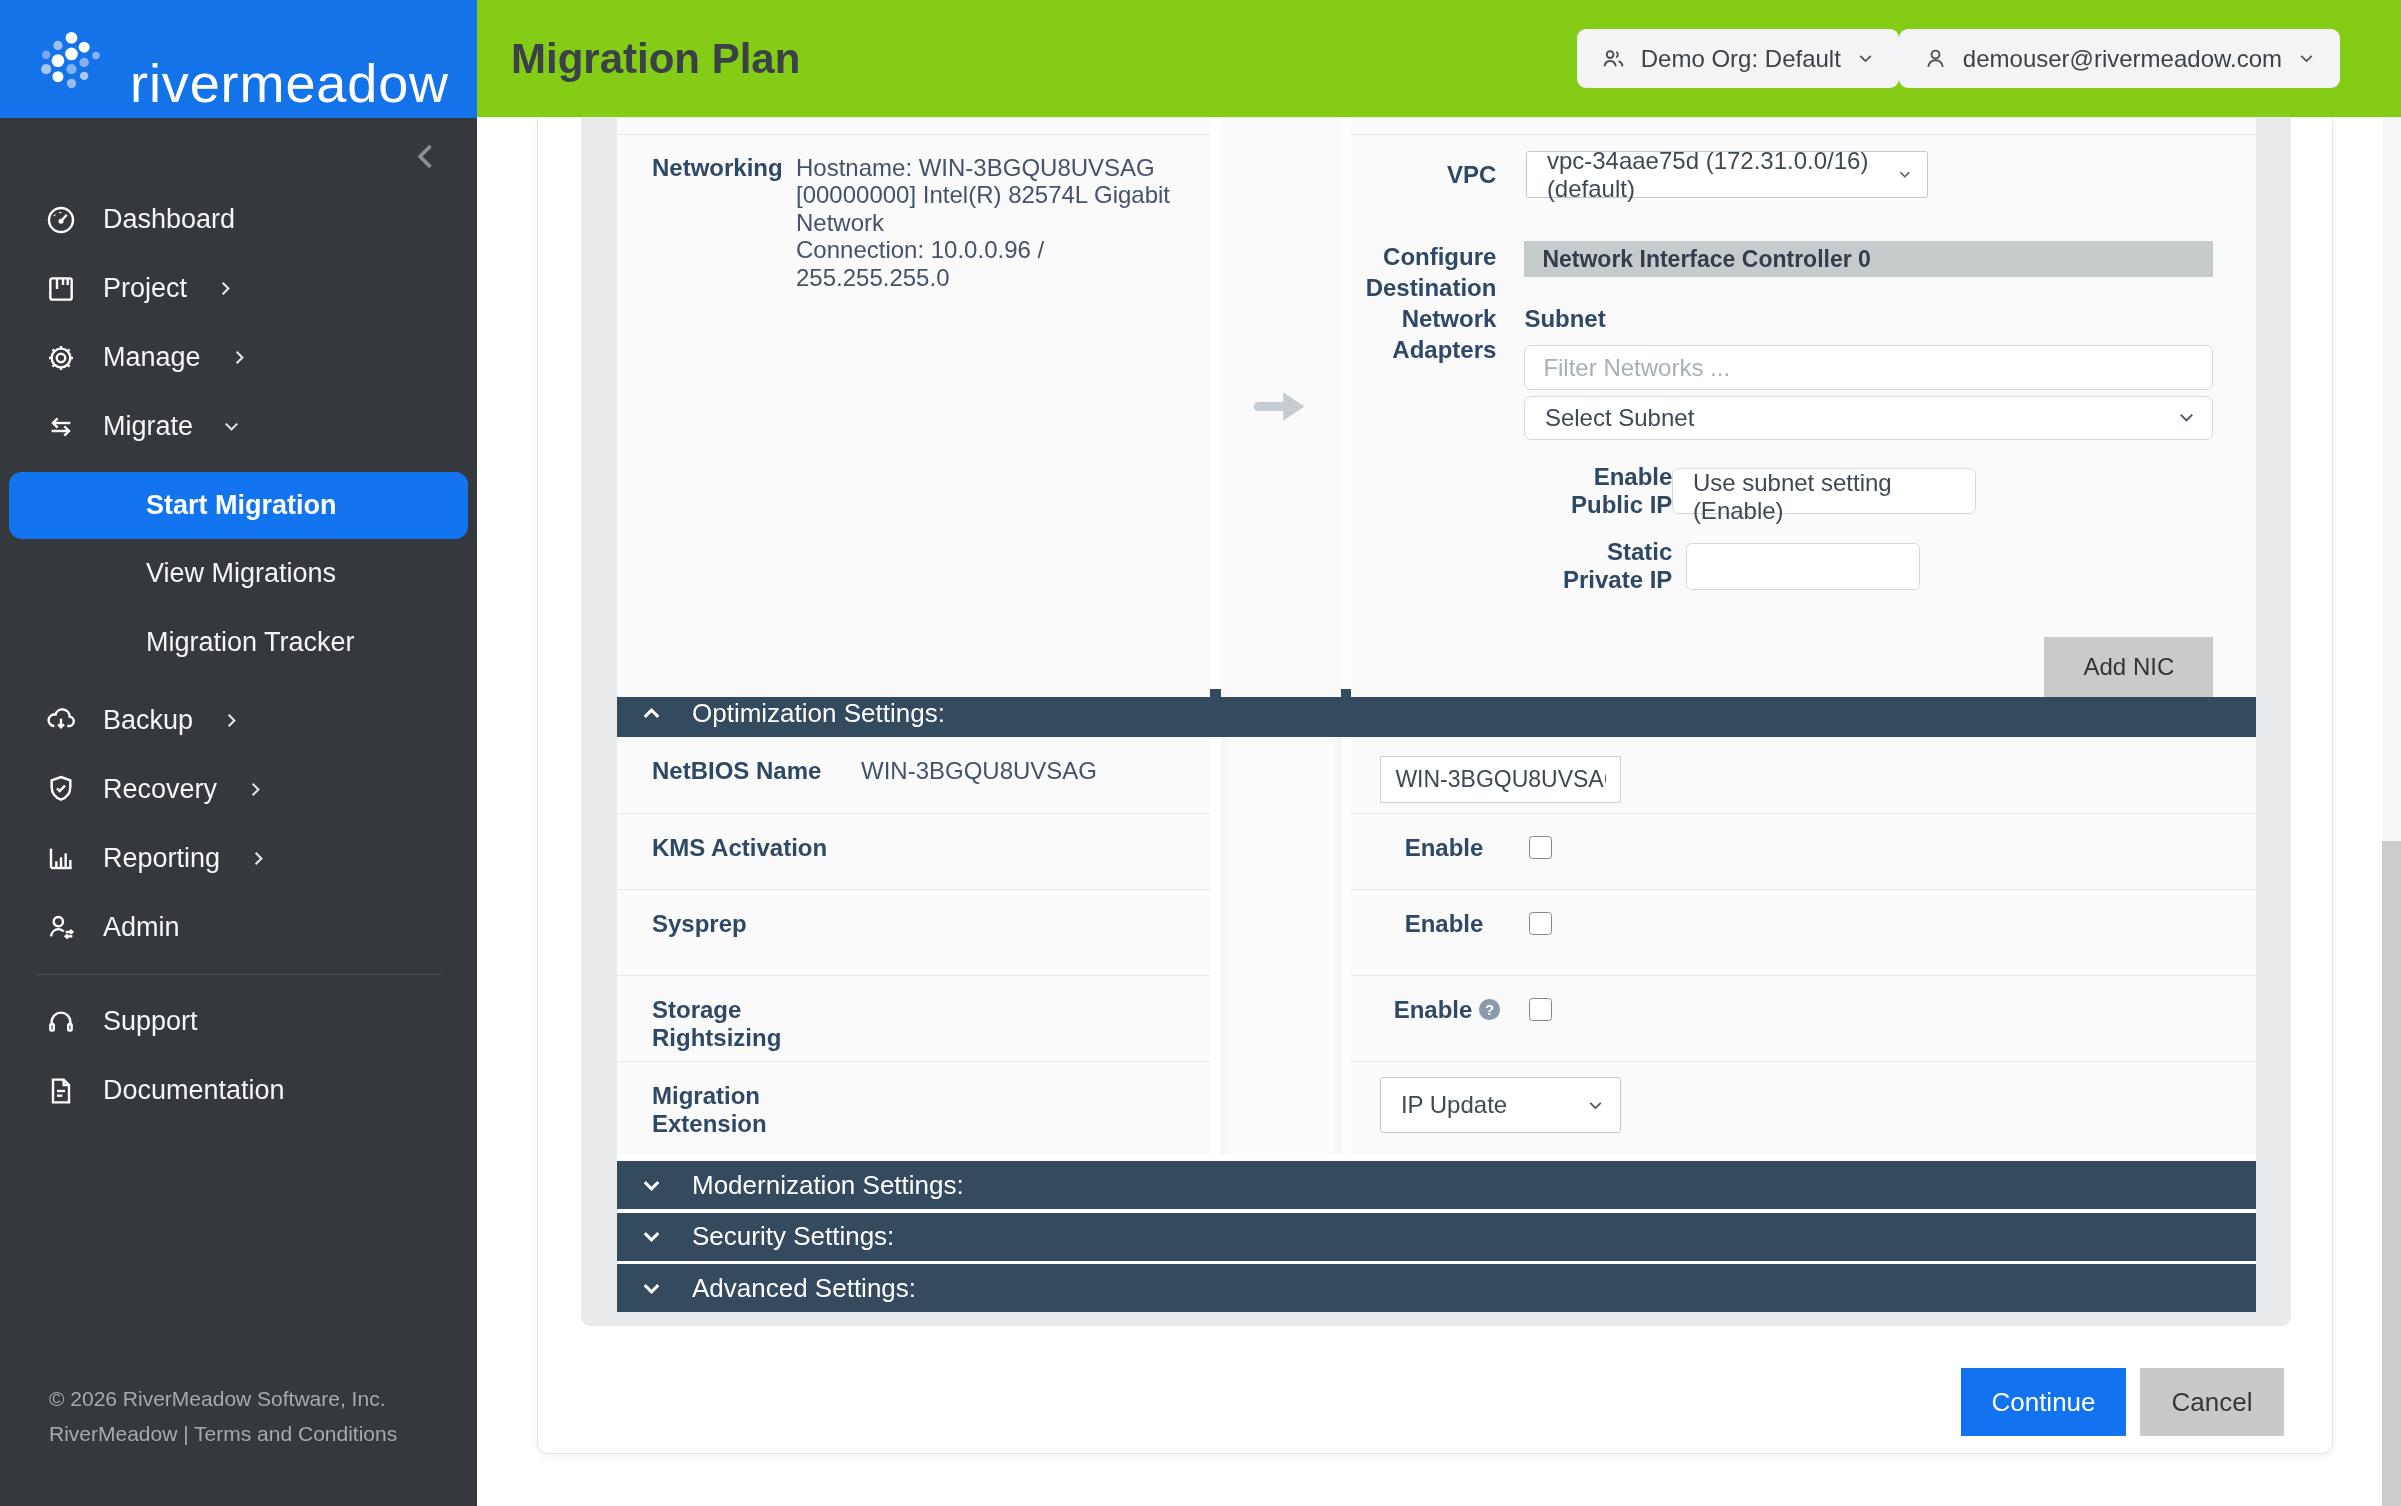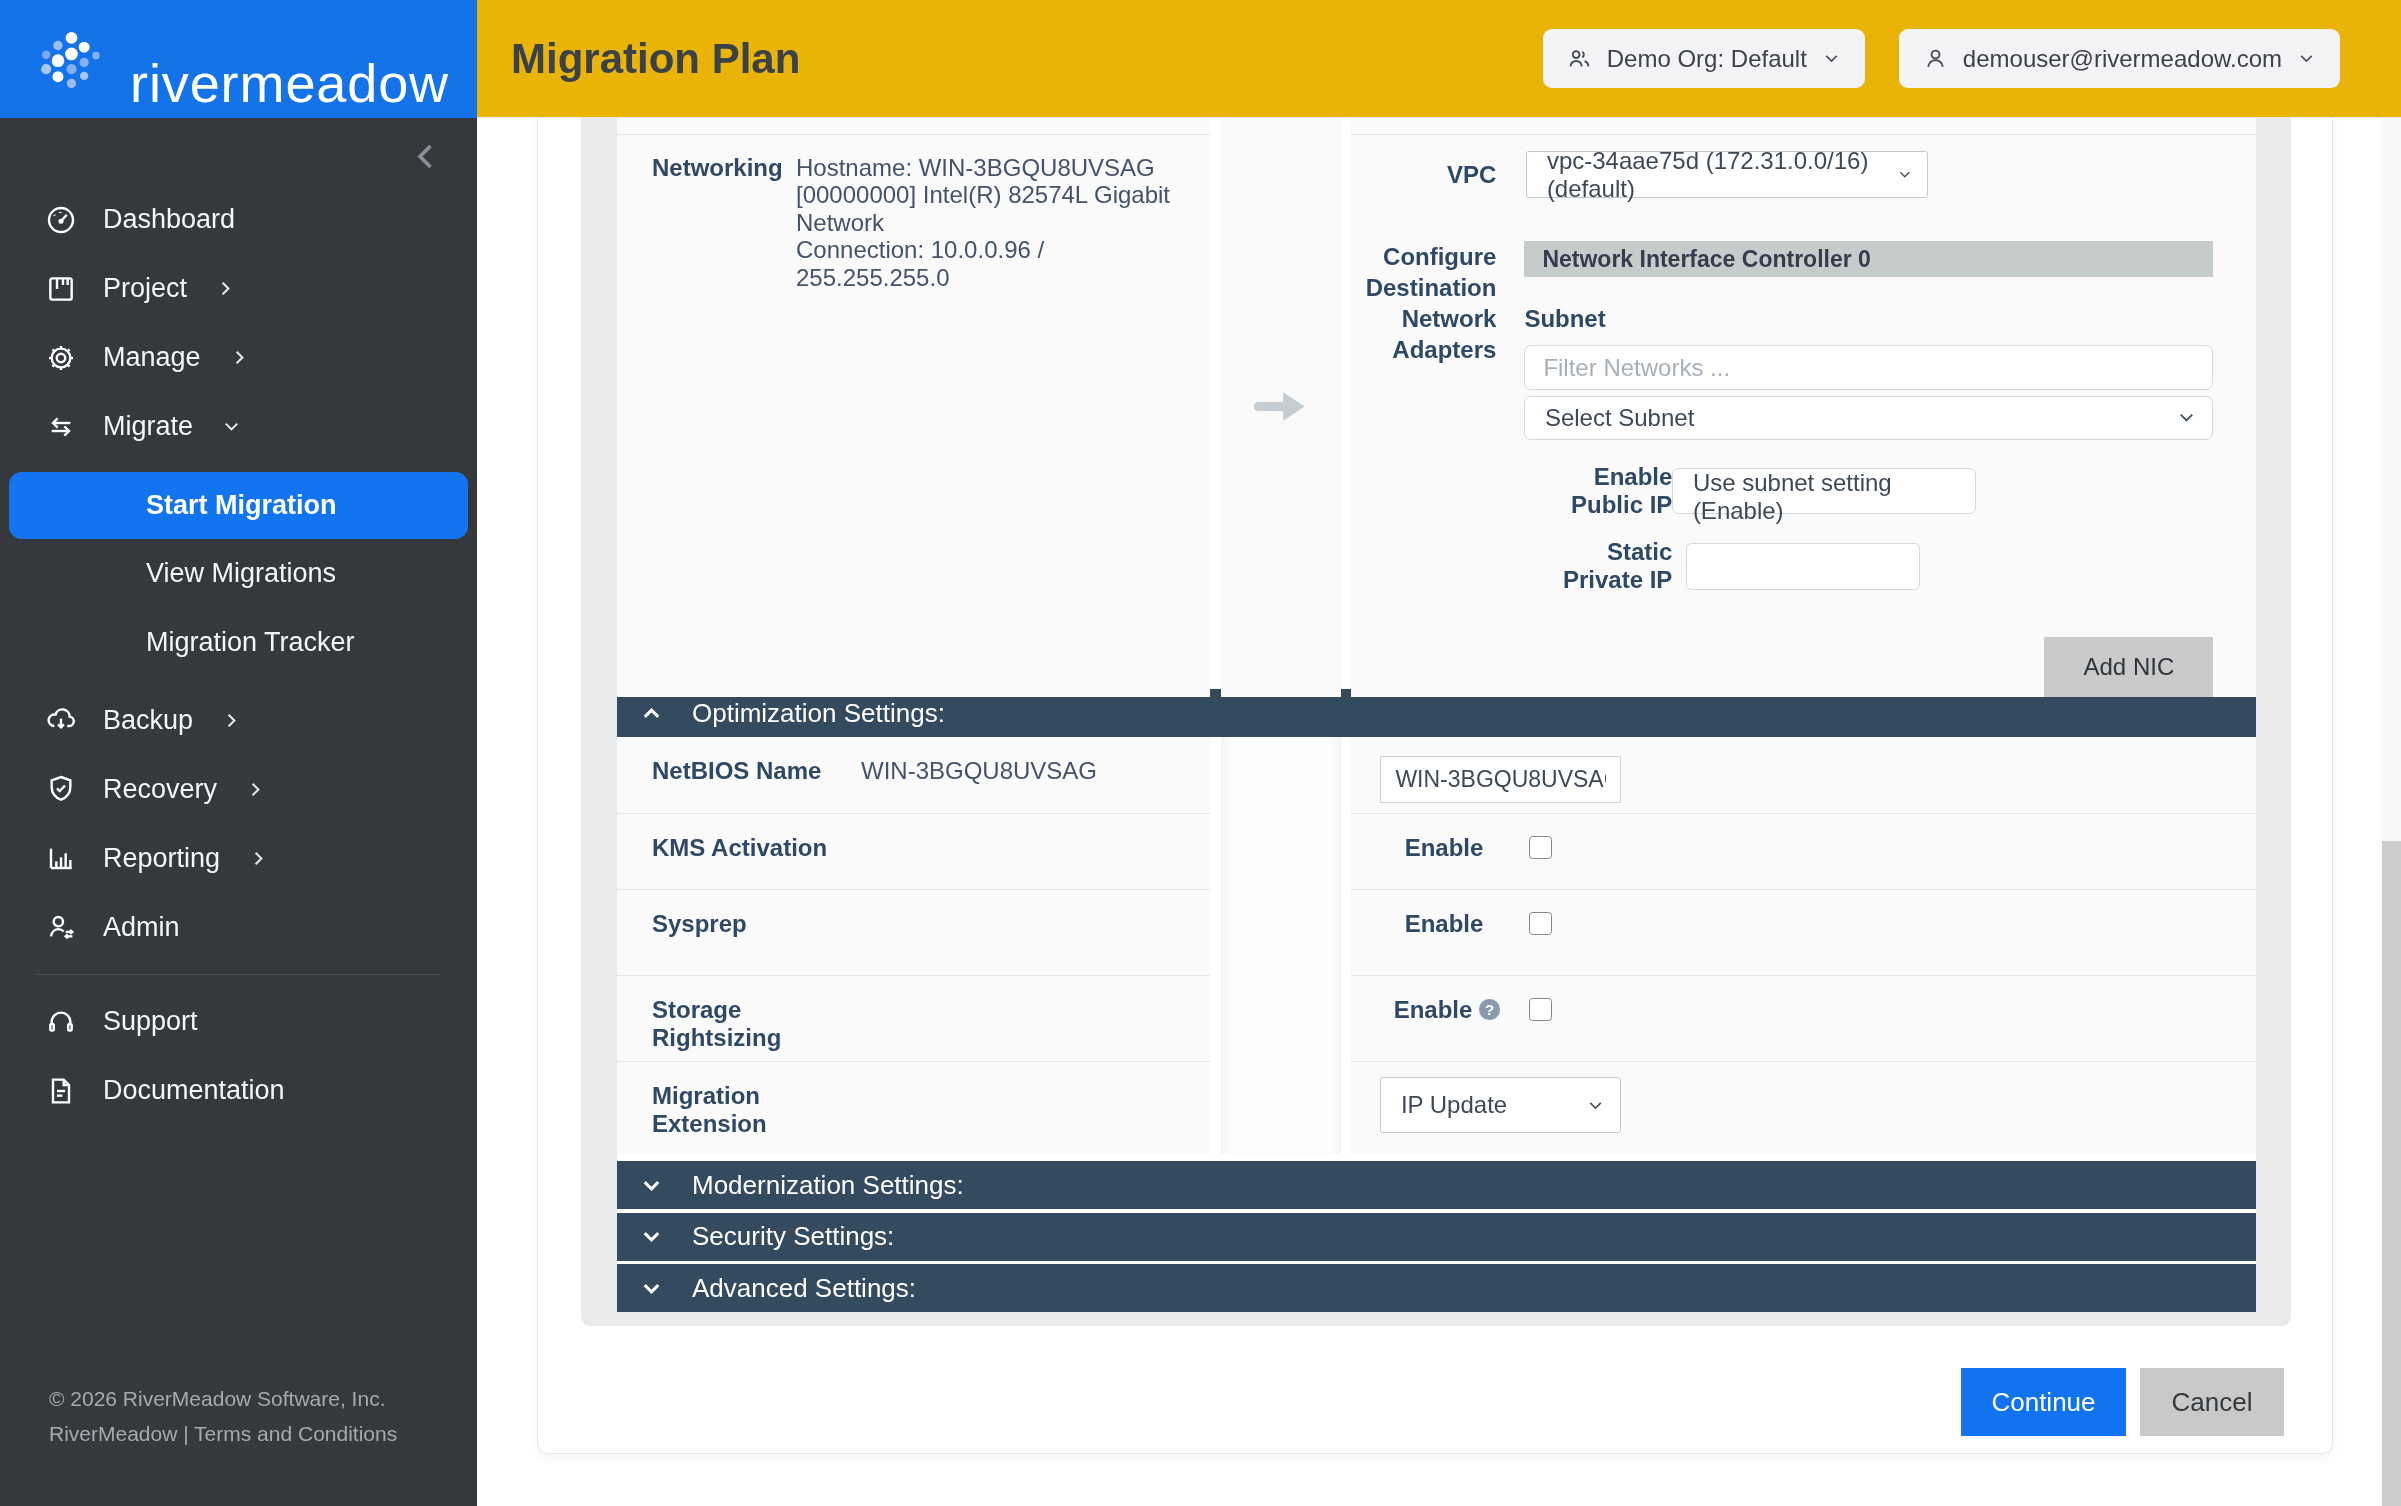--- a/index.html
+++ b/index.html
@@ -15,23 +15,23 @@
   .nav-item{height:69px;display:flex;align-items:center;padding-left:44px;font-size:27px;color:#f5f6f7;cursor:pointer;}
   .nav-item .nicon{width:34px;height:34px;margin-right:25px;display:flex;align-items:center;justify-content:center;color:#fff;}
   .nav-item .chev{margin-left:27px;display:flex;color:#e4e7ea;}
   .start-btn{margin:10.7px 9px 0 9px;height:67px;background:#1374f0;border-radius:12.4px;display:flex;align-items:center;padding-left:137px;font-size:27px;font-weight:700;color:#fff;cursor:pointer;}
   .nav-sub{height:69px;display:flex;align-items:center;padding-left:146px;font-size:27px;color:#f5f6f7;cursor:pointer;}
   .nav-gap{height:9px;}
   .nav-divider{border-top:1.8px solid #494d53;margin:12.4px 36px;}
   .sidebar-footer{position:absolute;left:49px;bottom:55px;font-size:21px;color:#a6aaaf;line-height:35px;}
 
   
-  .header{position:absolute;left:477px;top:0;width:1925px;height:118px;background:#eab308;border-bottom:0.9px solid #ebebec;display:flex;align-items:center;z-index:5;box-sizing:border-box;}
+  .header{position:absolute;left:477px;top:0;width:1925px;height:118px;background:#84cc16;border-bottom:0.9px solid #ebebec;display:flex;align-items:center;z-index:5;box-sizing:border-box;}
   .page-title{margin-left:34px;font-size:42px;font-weight:700;color:#3a4147;}
-  .header-right{margin-left:auto;margin-right:62px;display:flex;gap:34px;}
+  .header-right{margin-left:auto;margin-right:62px;display:flex;}
   .pill{height:59px;background:#f4f4f6;border-radius:9px;display:flex;align-items:center;gap:14px;padding:0 23px;font-size:24px;color:#3c4249;cursor:pointer;}
   .pill .picon{display:flex;color:#4a5058;}
   .pill .pchev{display:flex;color:#4a5058;}
 
   
   .content{position:absolute;left:477px;top:118px;width:1925px;height:1388px;background:#fff;}
   .card{position:absolute;left:60px;top:0;width:1796px;height:1336px;background:#fff;border:0.9px solid #e4e7ea;border-top:none;border-radius:0 0 10.7px 10.7px;box-shadow:0 2.7px 7px rgba(0,0,0,0.05);box-sizing:border-box;}
   .gray-wrap{position:absolute;left:43px;top:0;width:1710px;height:1208px;background:#e8eaec;border-radius:0 0 9px 9px;padding:0 36px;box-sizing:border-box;}
   .inner{width:1639px;background:#fff;}
 

